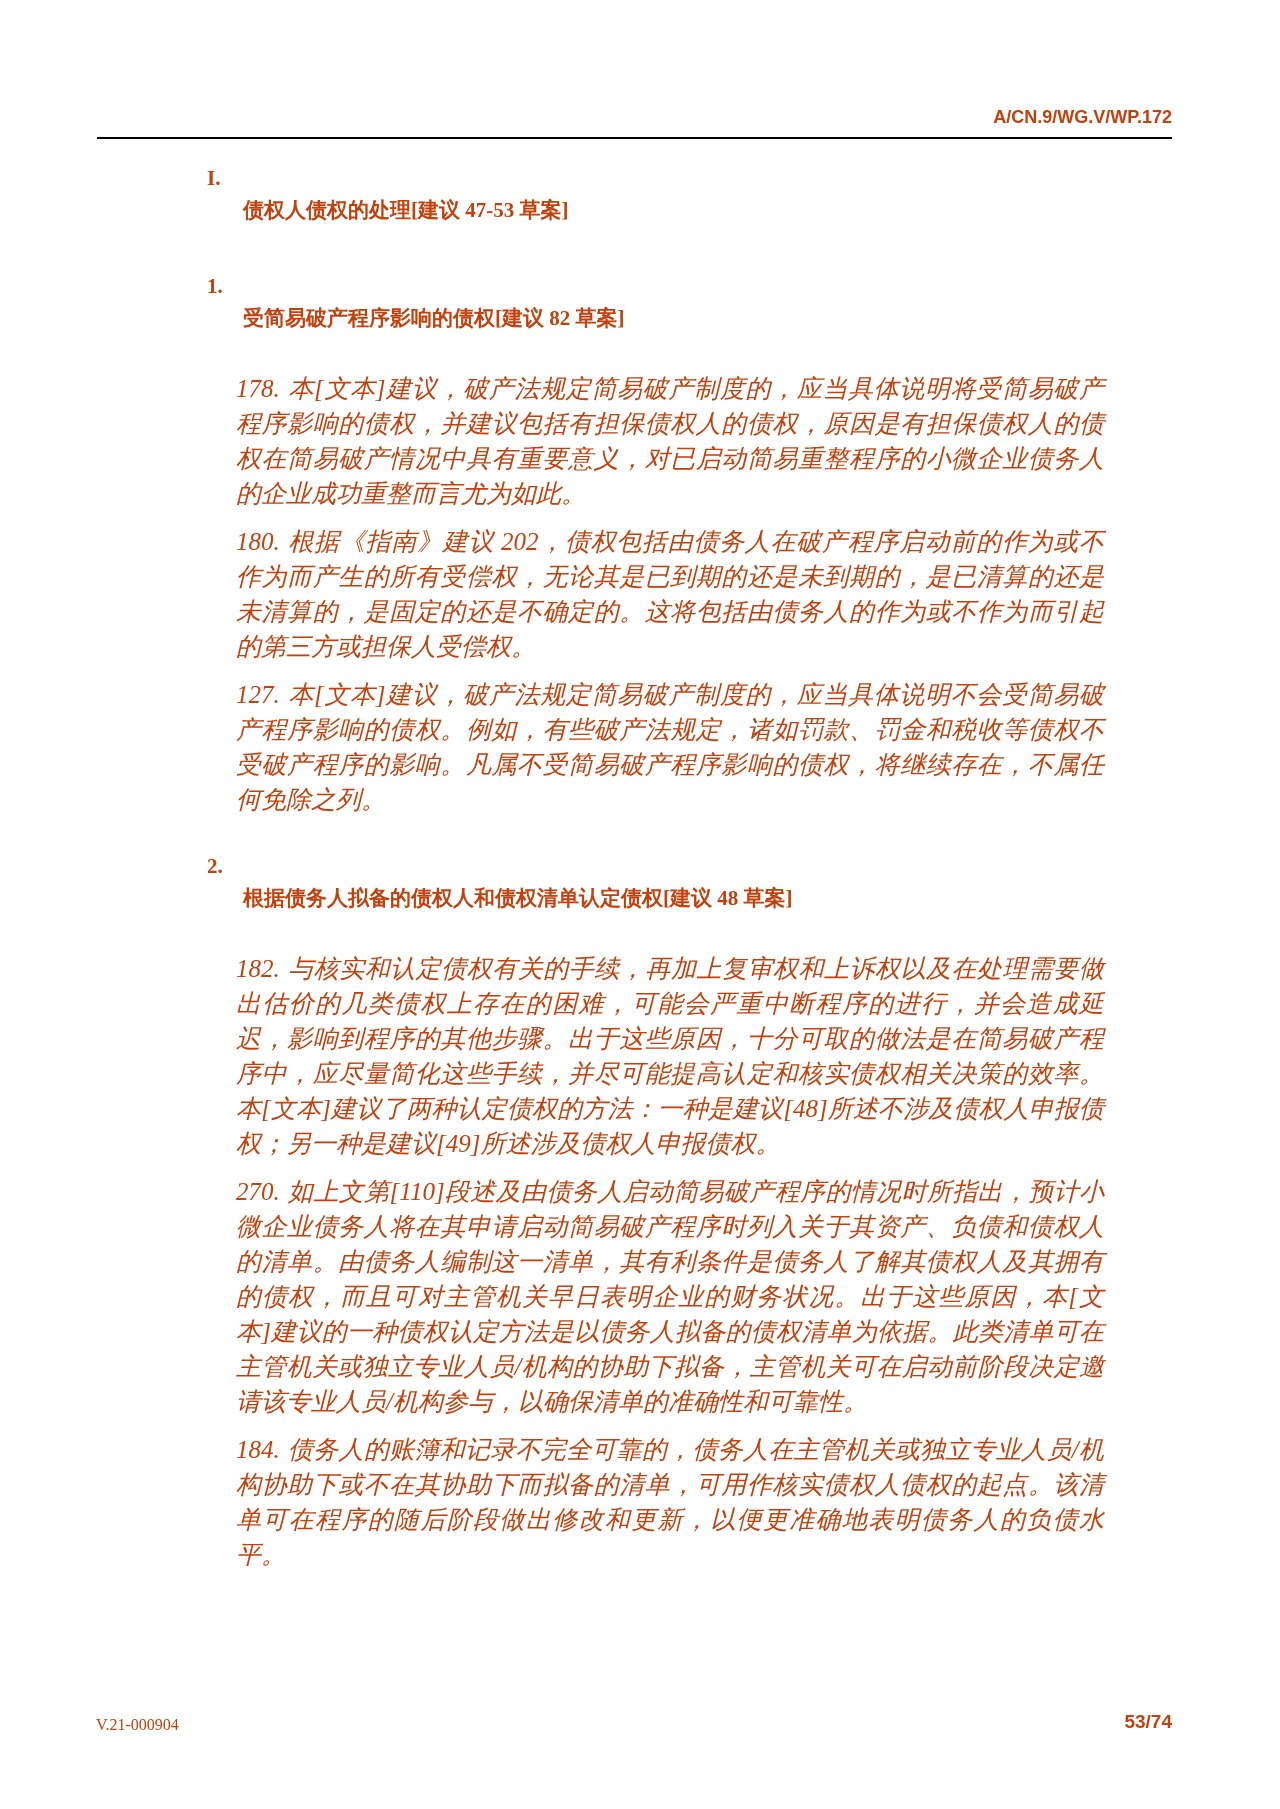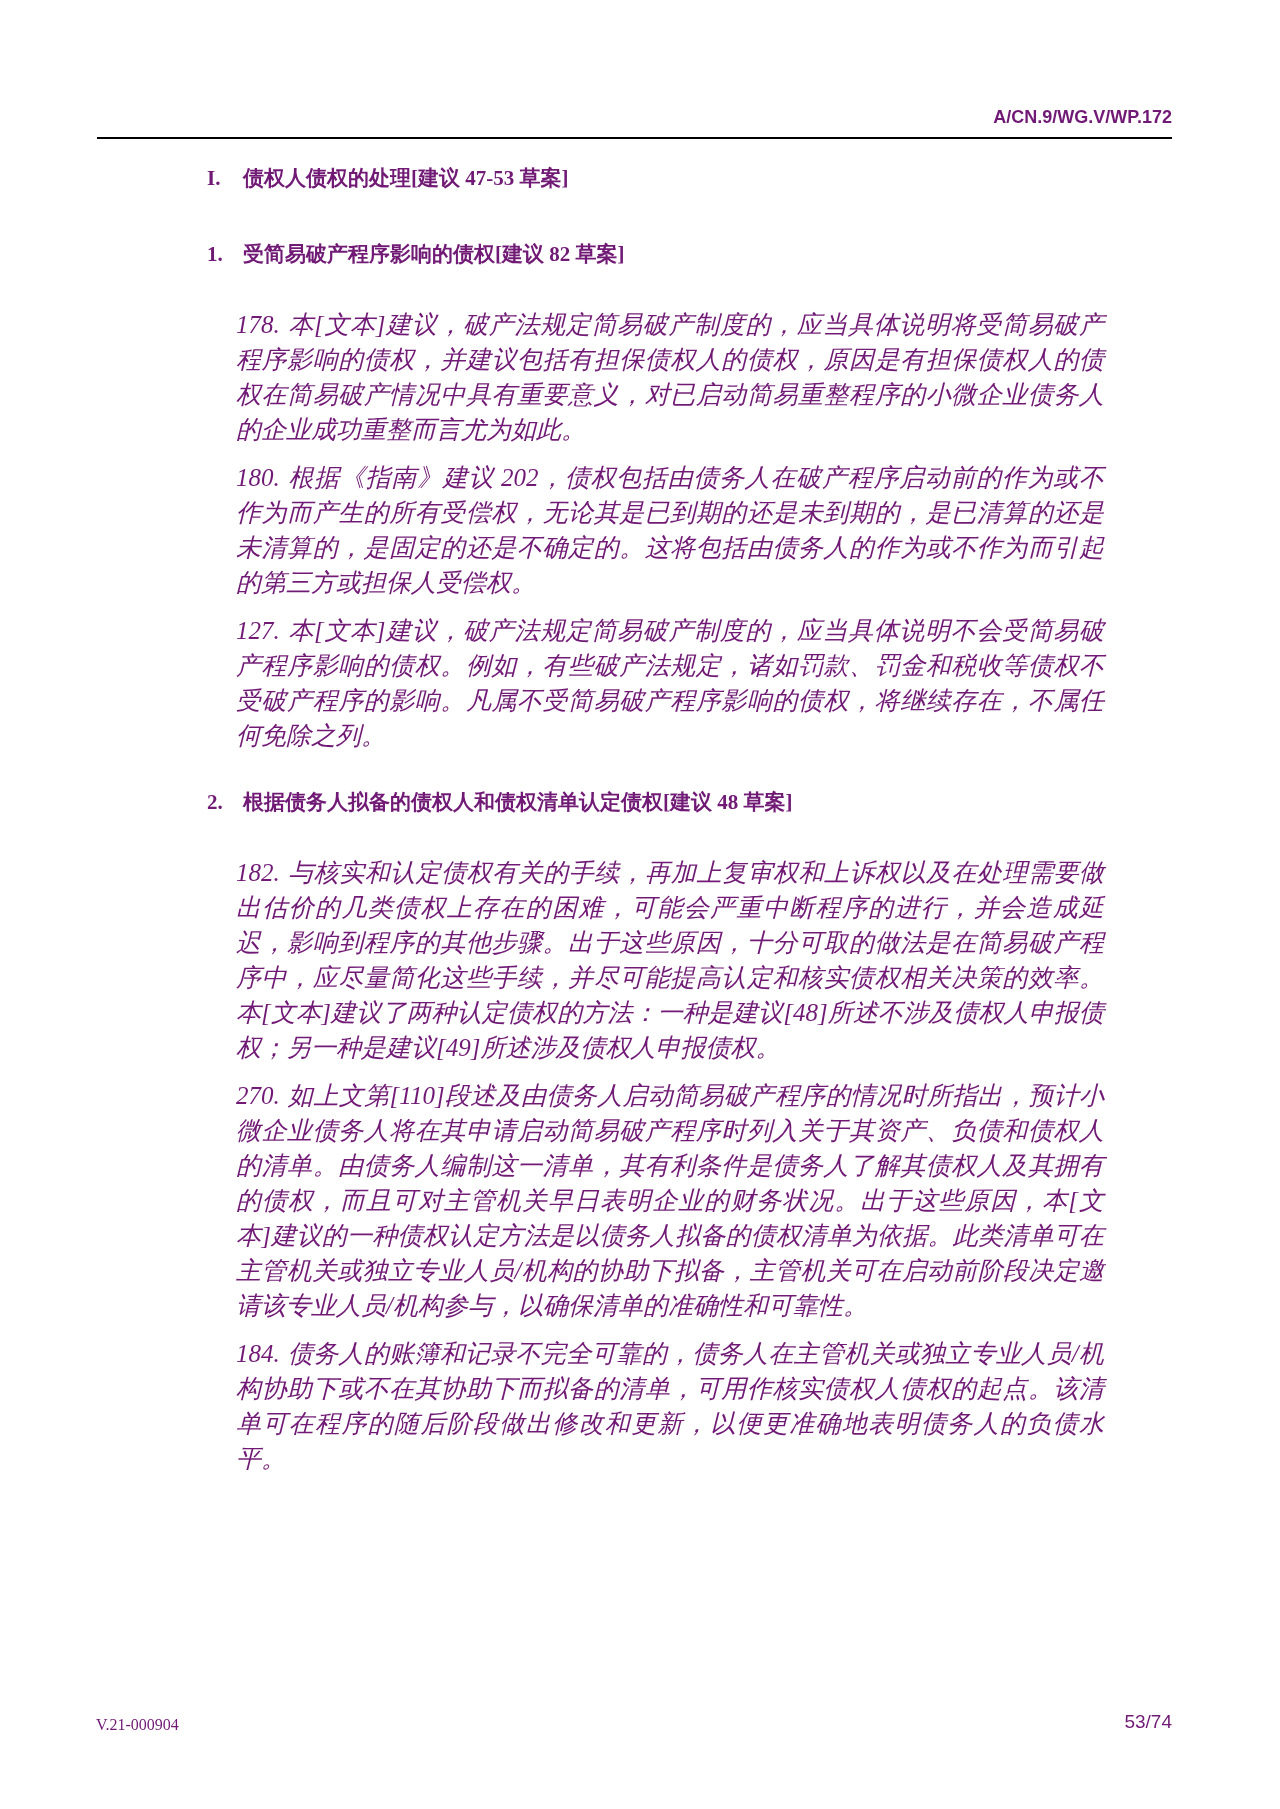--- a/index.html
+++ b/index.html
@@ -1,21 +1,21 @@
 <!DOCTYPE html>
 <html><head>
 <meta charset="utf-8">
 <style>
   html, body { margin: 0; padding: 0; background: #ffffff; }
   .page {
     position: relative;
     width: 1280px;
     height: 1809px;
     background: #ffffff;
-    color: #701a75;
+    color: #c2410c;
     overflow: hidden;
   }
   .doc-symbol {
     position: absolute;
     top: 107px;
     left: 97px;
     right: 108px;
     text-align: right;
     font-family: "Liberation Sans", sans-serif;
     font-weight: bold;
@@ -42,42 +42,42 @@
   }
   .heading {
     display: flex;
     margin-left: -29px;
     font-weight: bold;
     font-size: 21px;
     line-height: 28px;
     text-align: left;
   }
   .heading .hnum { flex: 0 0 36px; width: 36px; }
-  .heading .htitle { flex: 1; }
+  .heading .htitle { flex: 1; margin-top: 32px; }
   .heading-I   { margin-top: 164px; }
   .heading-s1  { margin-top: 48px; }
   .heading-s2  { margin-top: 35px; }
   .para { margin: 13px 0 0 0; font-style: italic; }
   .para.first-after-heading { margin-top: 39px; }
   .para .pnum { margin-right: 8px; }
   .footer-job {
     position: absolute;
     left: 96px;
     top: 1716px;
     font-family: "Liberation Serif", "DejaVu Serif", serif;
     font-size: 16px;
     line-height: 18px;
     text-align: right;
   }
   .footer-page {
     position: absolute;
     right: 108px;
     top: 1711px;
     font-family: "Liberation Sans", sans-serif;
-    font-weight: normal;
+    font-weight: bold;
     font-size: 19px;
     line-height: 22px;
   }
 </style>
 </head>
 <body>
 
 <div class="page">
 
   <div class="doc-symbol">A/CN.9/WG.V/WP.172</div>

